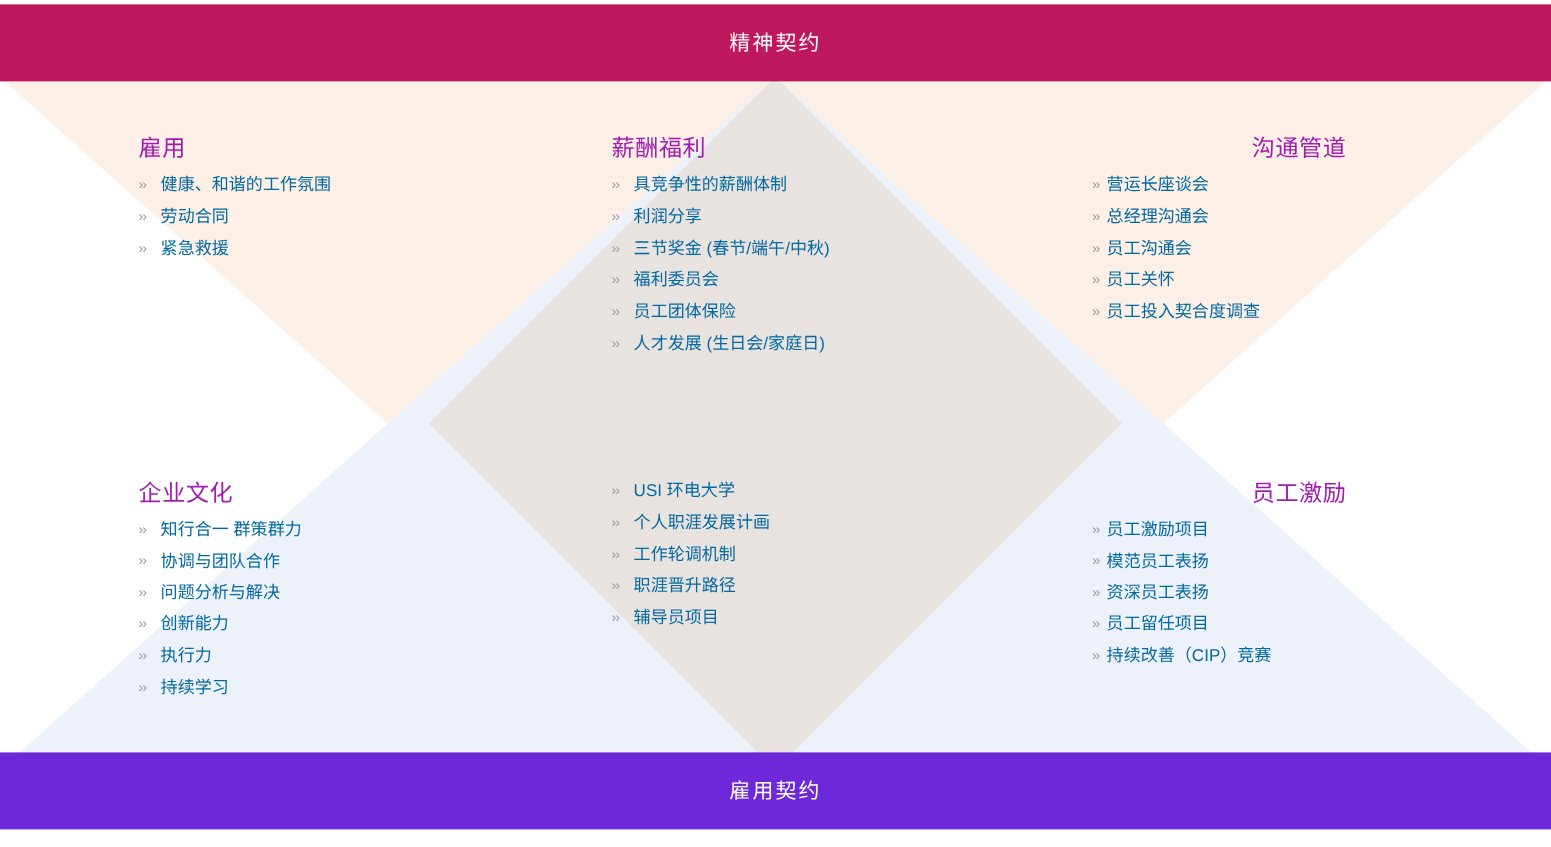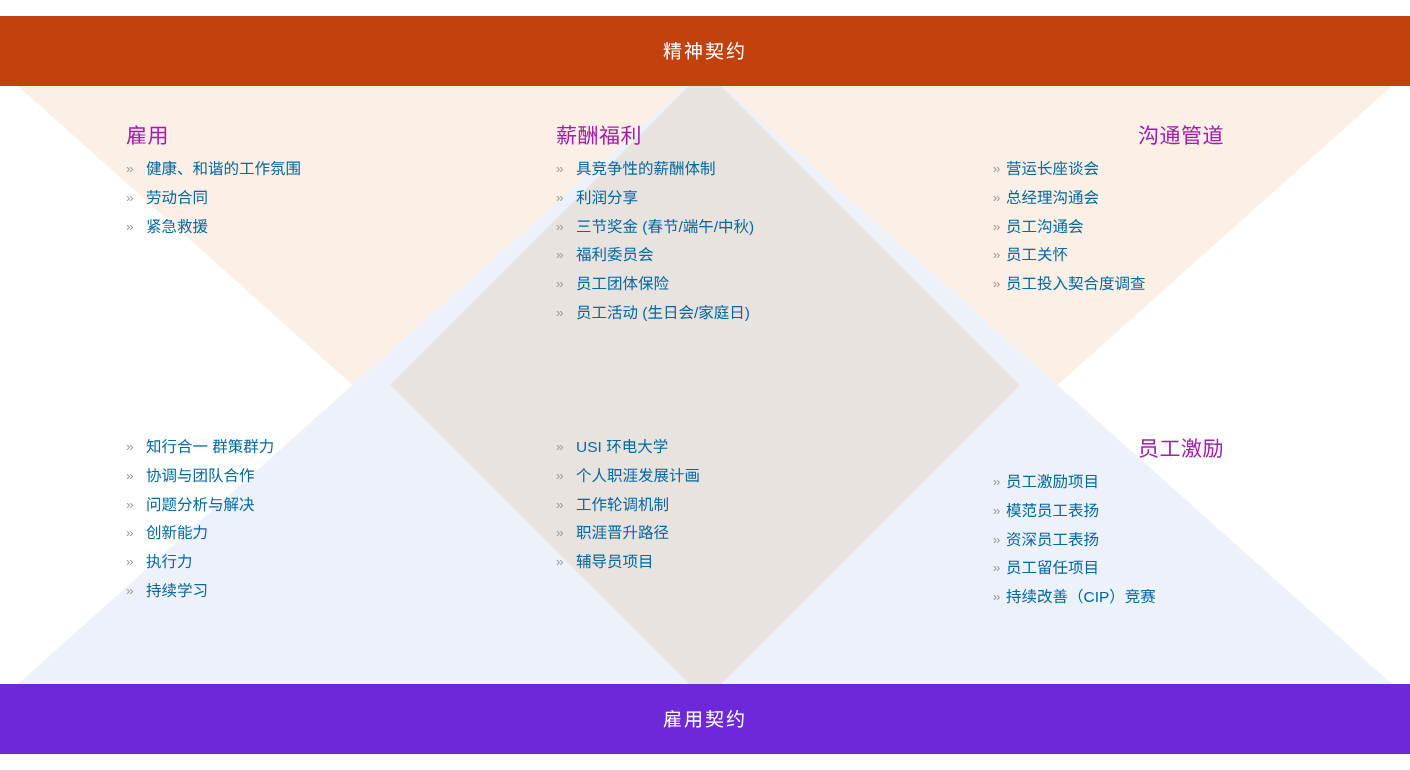--- a/index.html
+++ b/index.html
@@ -36,22 +36,22 @@
     position: absolute;
     left: 0;
     width: 1410px;
     height: 70px;
     display: flex;
     align-items: center;
     justify-content: center;
     box-sizing: border-box;
   }
   .banner-top {
-    top: 16px;
-    background: #c2410c;
+    top: 4px;
+    background: #be185d;
   }
   .banner-bottom {
     top: 684px;
     background: #6d28d9;
   }
   .banner-title {
     color: #ffffff;
     font-size: 19px;
     letter-spacing: 2px;
     line-height: 1;
@@ -171,21 +171,21 @@
         <li class="item">
           <span class="item-marker">››</span>
           <span class="item-text">福利委员会</span>
         </li>
         <li class="item">
           <span class="item-marker">››</span>
           <span class="item-text">员工团体保险</span>
         </li>
         <li class="item">
           <span class="item-marker">››</span>
-          <span class="item-text">员工活动 (生日会/家庭日)</span>
+          <span class="item-text">人才发展 (生日会/家庭日)</span>
         </li>
       </ul>
     </div>
 
     <div class="col col-x3 row-y1">
       <h2 class="col-title">沟通管道</h2>
       <ul class="item-list">
         <li class="item">
           <span class="item-marker">››</span>
           <span class="item-text">营运长座谈会</span>
@@ -203,20 +203,21 @@
           <span class="item-text">员工关怀</span>
         </li>
         <li class="item">
           <span class="item-marker">››</span>
           <span class="item-text">员工投入契合度调查</span>
         </li>
       </ul>
     </div>
 
     <div class="col col-x1 row-y2">
+      <h2 class="col-title">企业文化</h2>
       <ul class="item-list">
         <li class="item">
           <span class="item-marker">››</span>
           <span class="item-text">知行合一 群策群力</span>
         </li>
         <li class="item">
           <span class="item-marker">››</span>
           <span class="item-text">协调与团队合作</span>
         </li>
         <li class="item">

